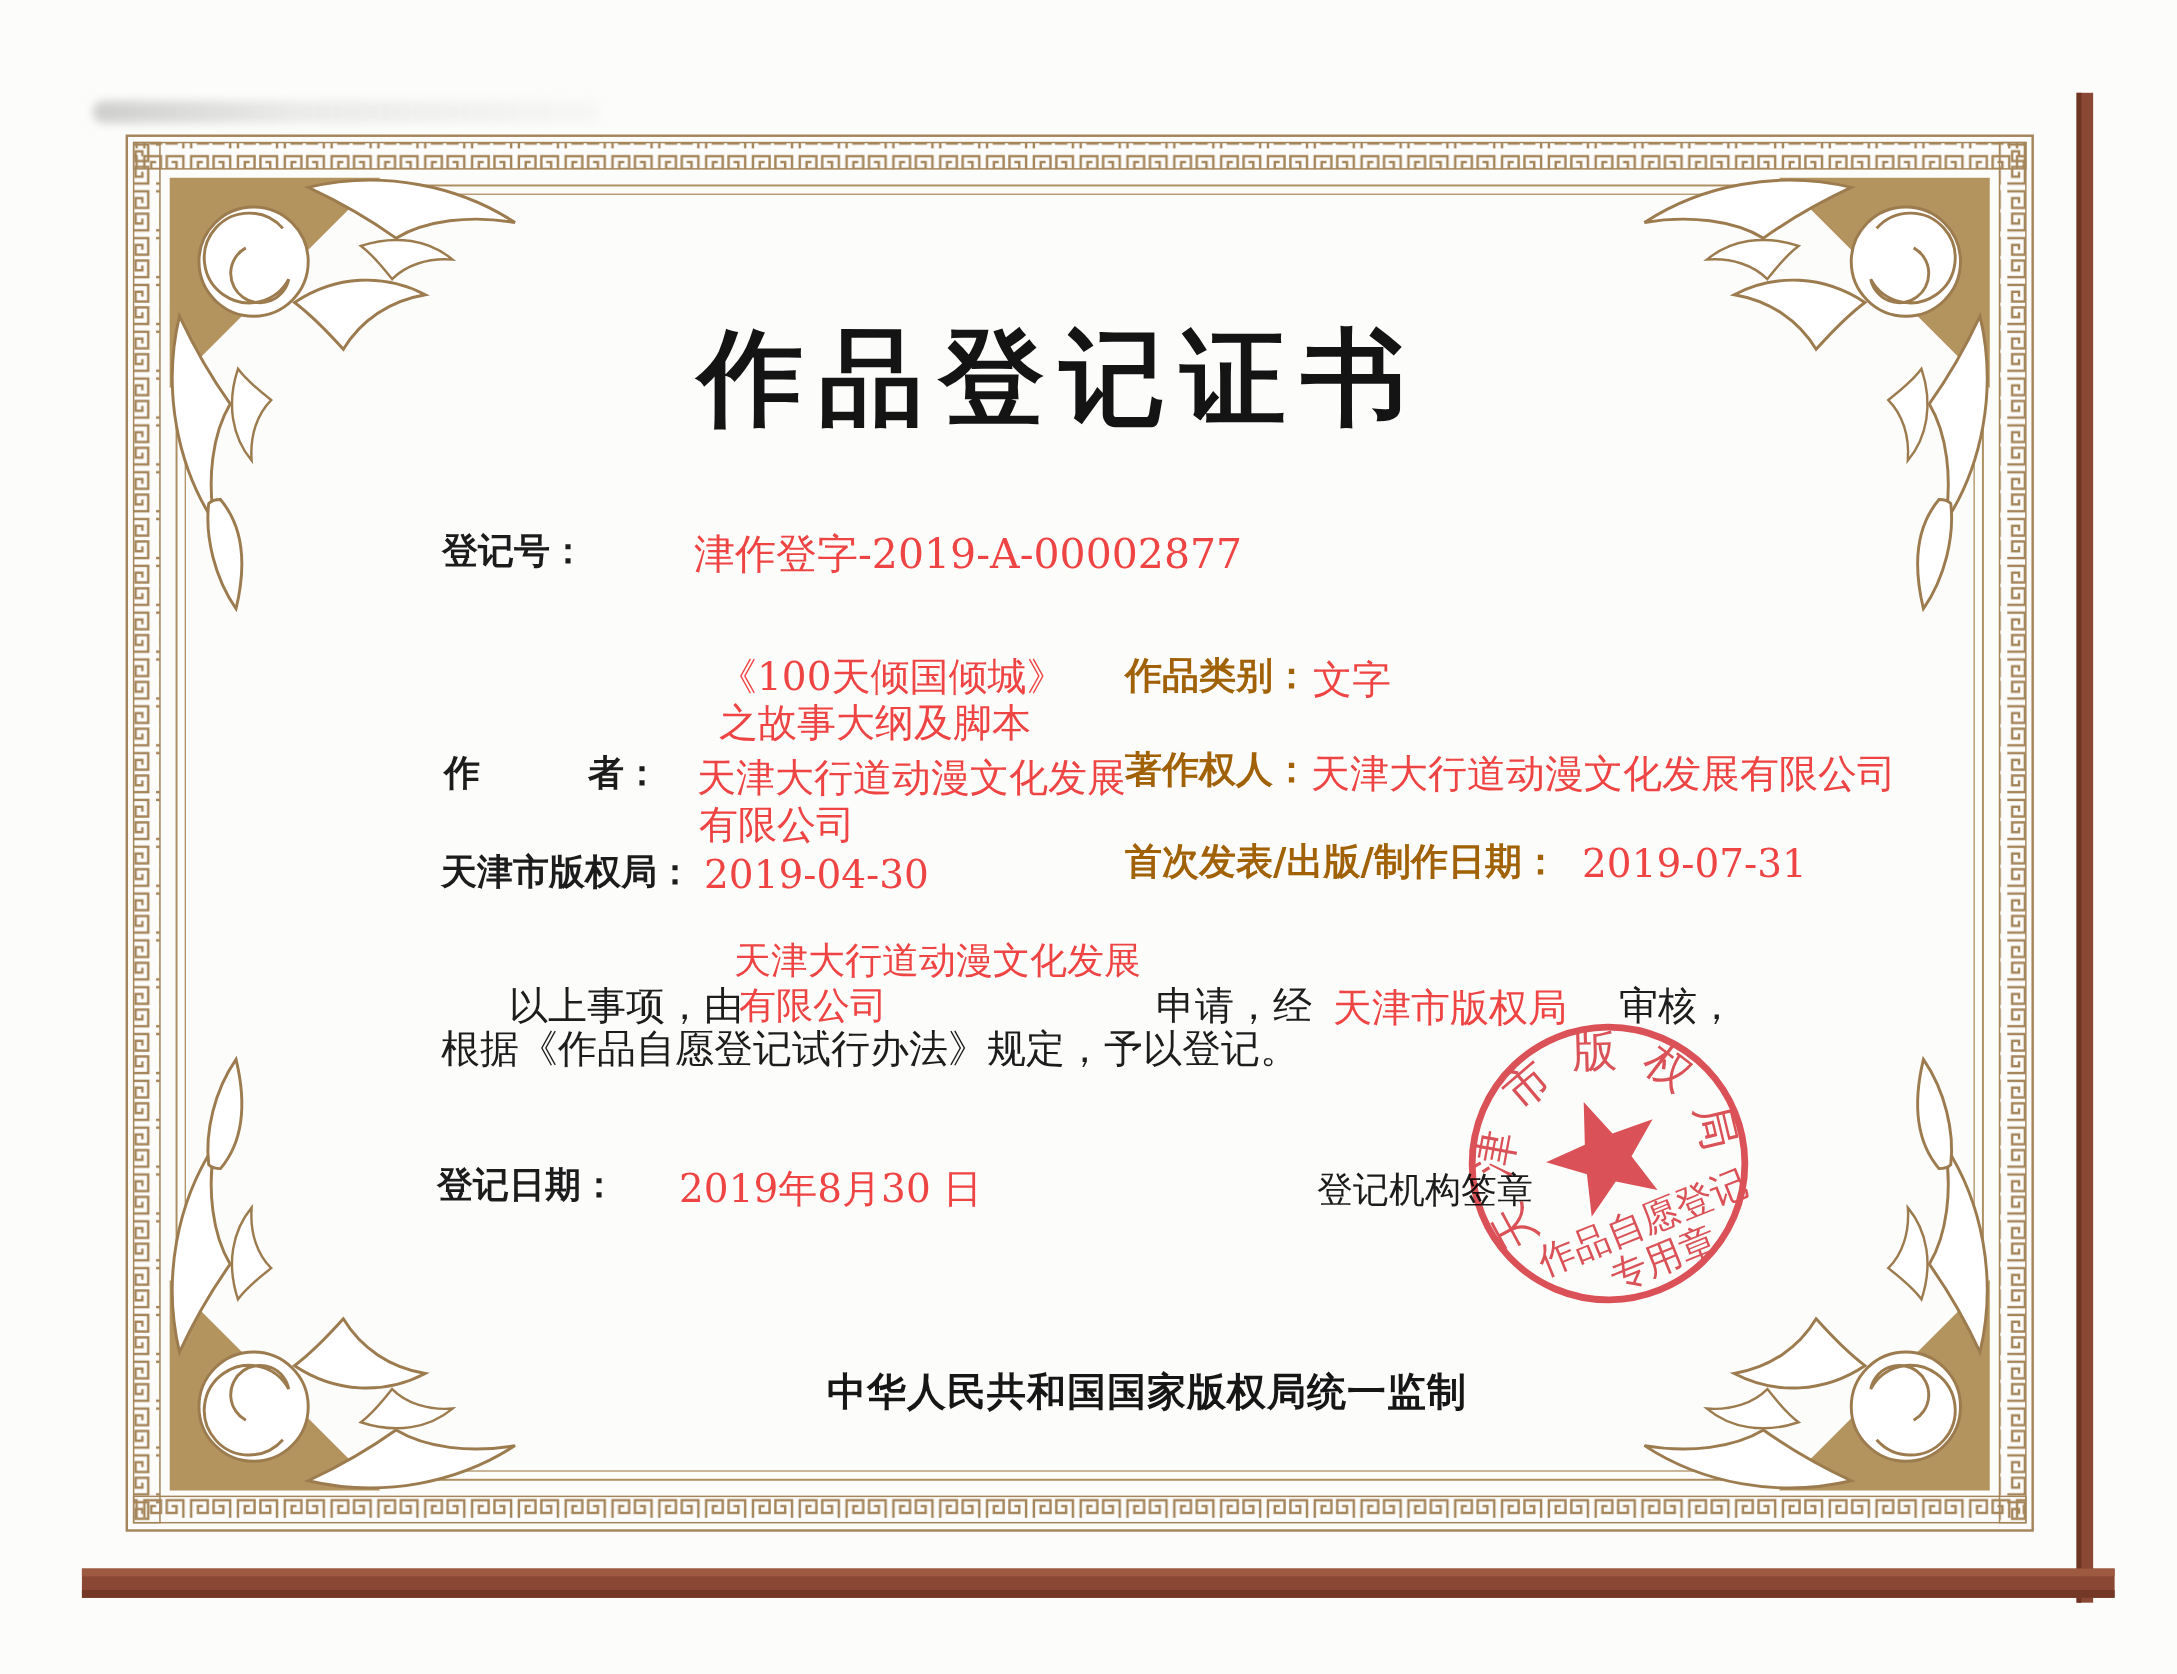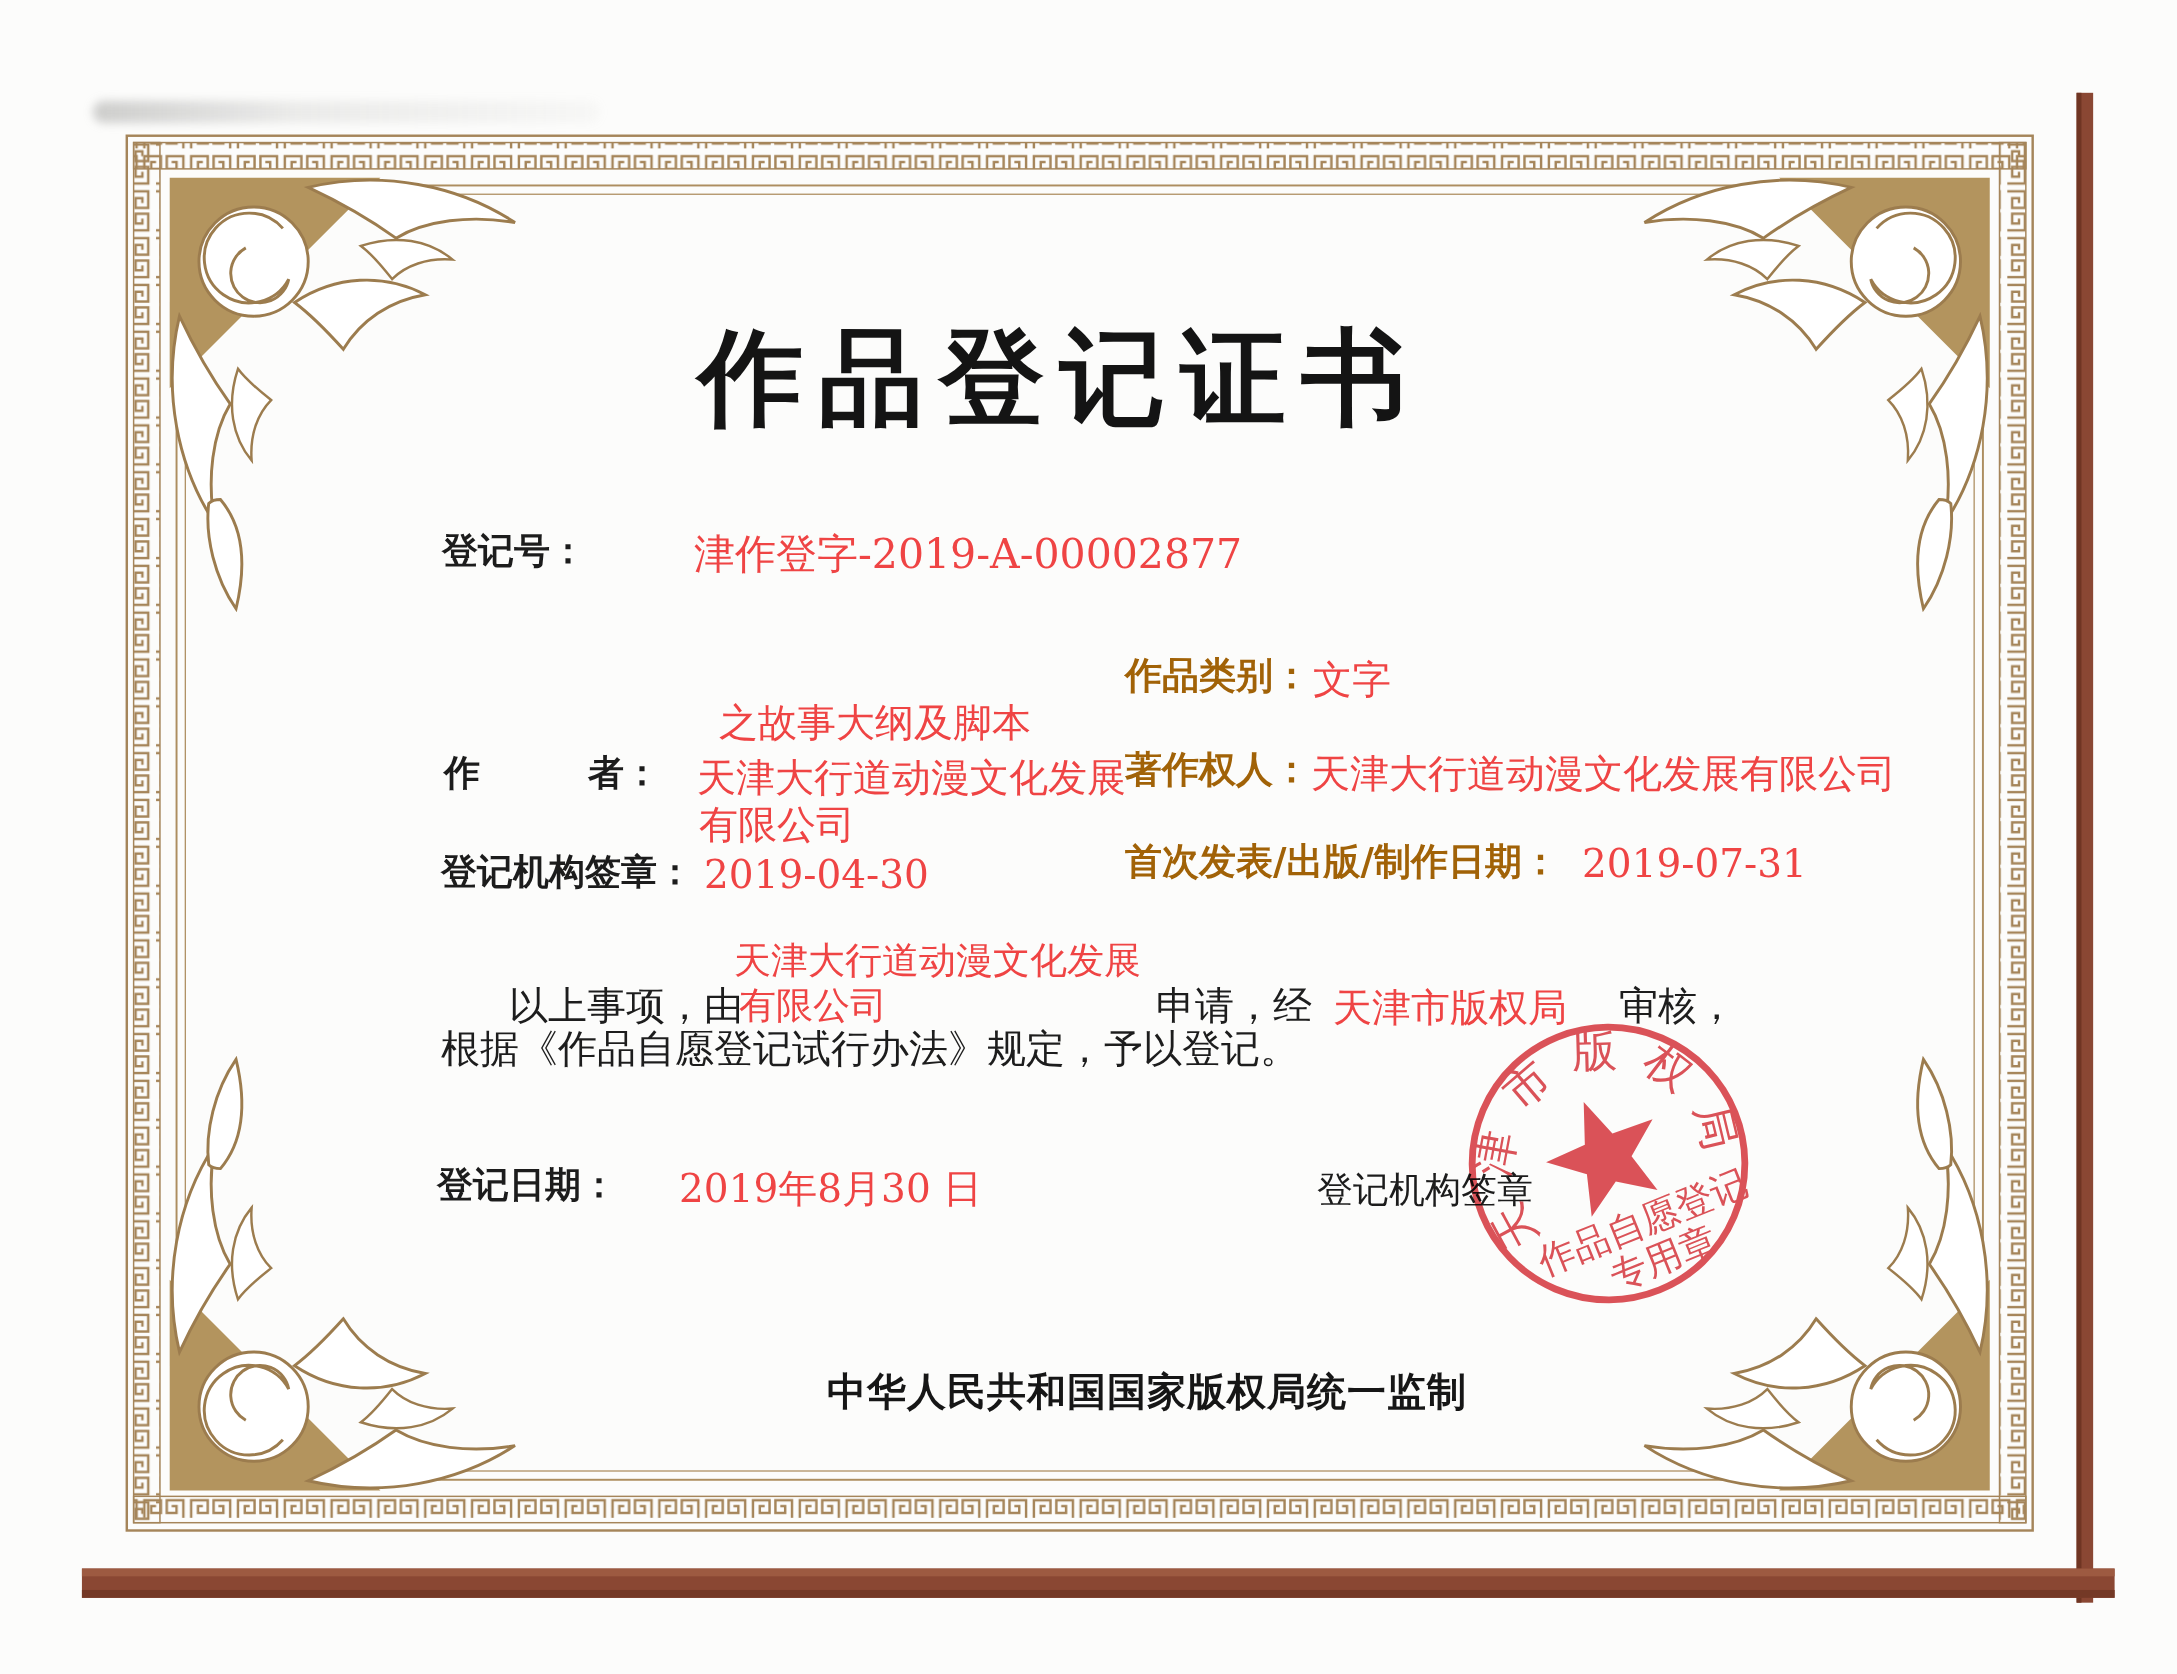--- a/index.html
+++ b/index.html
@@ -73,27 +73,28 @@
     <use href="#corner" transform="translate(2040,1528) scale(-1,-1)"></use>
   </svg>
 
   <div class="smudge"></div>
 
   <div class="abs title" style="left:698px;top:296px">作品登记证书</div>
 
   <div class="abs label" style="left:442px;top:527px">登记号：</div>
   <div class="abs value" style="left:694px;top:527px;font-size:41px">津作登字-2019-A-00002877</div>
 
+  <div class="abs value" style="left:718px;top:650px">《100天倾国倾城》</div>
   <div class="abs value" style="left:719px;top:696px">之故事大纲及脚本</div>
 
   <div class="abs label" style="left:444px;top:749px">作　　　者：</div>
   <div class="abs value" style="left:697px;top:751px">天津大行道动漫文化发展</div>
   <div class="abs value" style="left:699px;top:798px">有限公司</div>
 
-  <div class="abs label" style="left:441px;top:848px">登记机构签章：</div>
+  <div class="abs label" style="left:441px;top:848px">天津市版权局：</div>
   <div class="abs value" style="left:704px;top:852px">2019-04-30</div>
 
   <div class="abs label-sm" style="left:1125px;top:651px">作品类别：</div>
   <div class="abs value" style="left:1313px;top:653px">文字</div>
 
   <div class="abs label-sm" style="left:1125px;top:745px">著作权人：</div>
   <div class="abs value" style="left:1311px;top:747px">天津大行道动漫文化发展有限公司</div>
 
   <div class="abs label-sm" style="left:1125px;top:837px">首次发表/出版/制作日期：</div>
   <div class="abs value" style="left:1582px;top:841px">2019-07-31</div>

